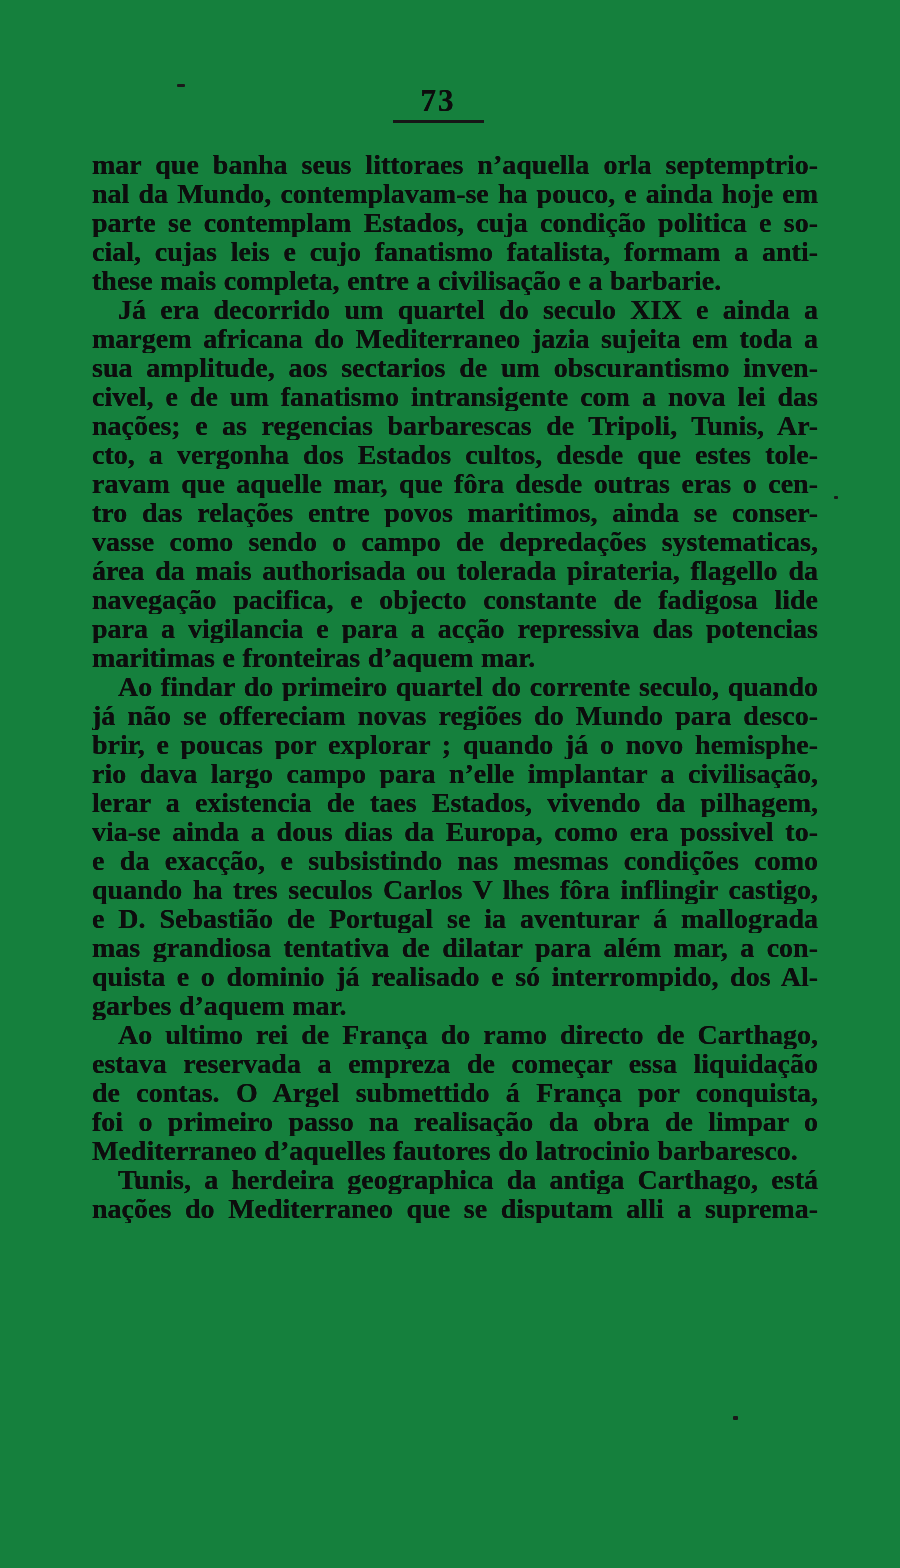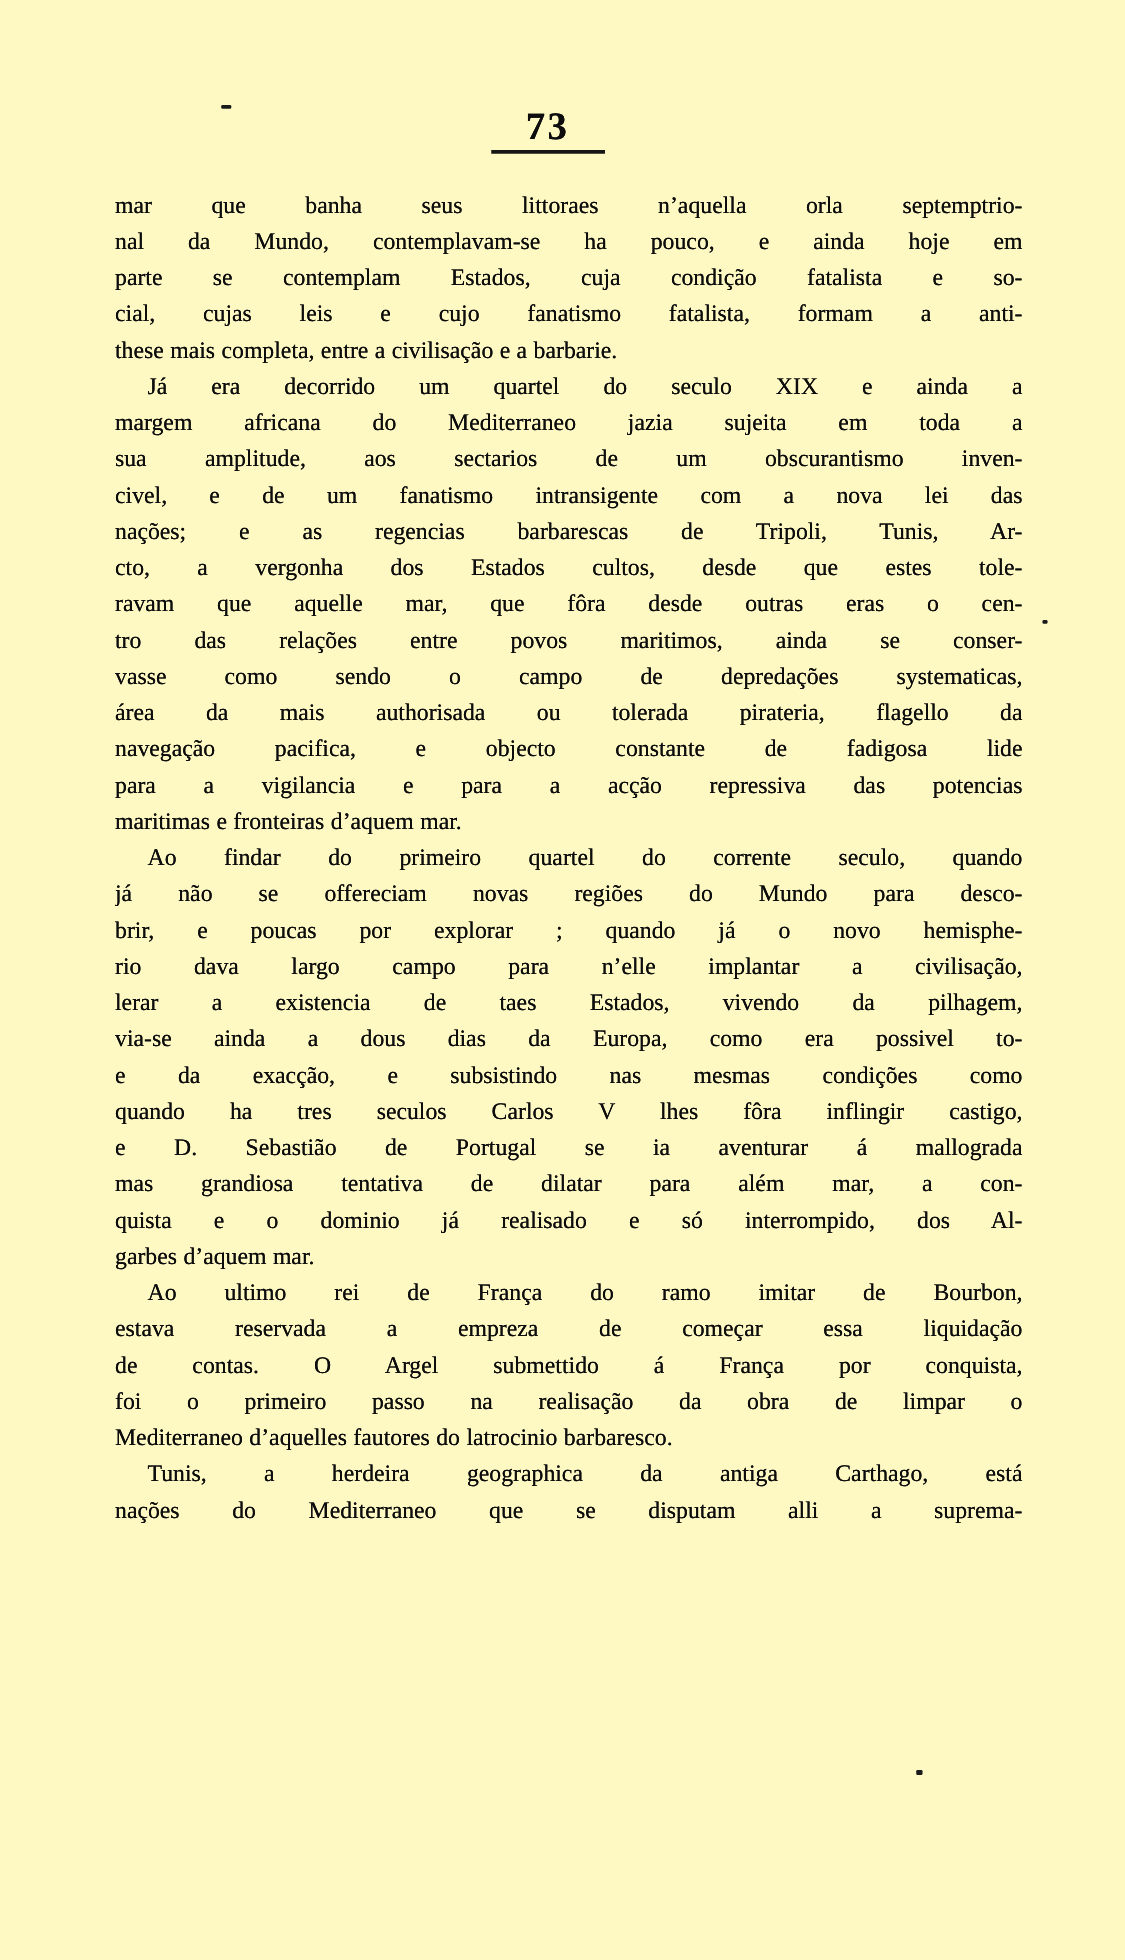--- a/index.html
+++ b/index.html
@@ -5,21 +5,21 @@
   html, body {
     margin: 0;
     padding: 0;
     background: #e8e8e8;
   }
   .page {
     position: relative;
     width: 900px;
     height: 1568px;
     margin: 0 auto;
-    background: #fef9c3;
+    background: #15803d;
     overflow: hidden;
     color: #0d0d0d;
     font-family: "Liberation Serif", serif;
   }
   
   .folio {
     position: absolute;
     top: 84px;
     left: 92px;
     width: 726px;
@@ -41,27 +41,28 @@
   .textblock {
     position: absolute;
     top: 150px;
     left: 92px;
     width: 726px;
   }
   .para { margin: 0; padding: 0; }
   .line {
     height: 29px;
     line-height: 29px;
-    font-size: 19px;
+    font-size: 28px;
     overflow: hidden;
     text-align: justify;
     text-align-last: justify;
     white-space: nowrap;
     text-shadow: 0 0 0.5px currentColor;
     word-spacing: 0.02em;
+    font-weight: bold;
   }
   .line.first { padding-left: 26px; }
   .line.end { text-align-last: left; white-space: normal; }
   
   .speck {
     position: absolute;
     background: #1a1a1a;
     border-radius: 1px;
   }
   .speck-1 { left: 177px; top: 84px;  width: 8px; height: 3px; }
@@ -79,21 +80,21 @@
 
   <div class="folio">
     <span class="folio-number">73</span>
   </div>
 
   <div class="textblock">
 
     <div class="para">
       <div class="line">mar que banha seus littoraes n’aquella orla septemptrio-</div>
       <div class="line">nal da Mundo, contemplavam-se ha pouco, e ainda hoje em</div>
-      <div class="line">parte se contemplam Estados, cuja condição fatalista e so-</div>
+      <div class="line">parte se contemplam Estados, cuja condição politica e so-</div>
       <div class="line">cial, cujas leis e cujo fanatismo fatalista, formam a anti-</div>
       <div class="line end">these mais completa, entre a civilisação e a barbarie.</div>
     </div>
 
     <div class="para">
       <div class="line first">Já era decorrido um quartel do seculo XIX e ainda a</div>
       <div class="line">margem africana do Mediterraneo jazia sujeita em toda a</div>
       <div class="line">sua amplitude, aos sectarios de um obscurantismo inven-</div>
       <div class="line">civel, e de um fanatismo intransigente com a nova lei das</div>
       <div class="line">nações; e as regencias barbarescas de Tripoli, Tunis, Ar-</div>
@@ -116,21 +117,21 @@
       <div class="line">via-se ainda a dous dias da Europa, como era possivel to-</div>
       <div class="line">e da exacção, e subsistindo nas mesmas condições como</div>
       <div class="line">quando ha tres seculos Carlos V lhes fôra inflingir castigo,</div>
       <div class="line">e D. Sebastião de Portugal se ia aventurar á mallograda</div>
       <div class="line">mas grandiosa tentativa de dilatar para além mar, a con-</div>
       <div class="line">quista e o dominio já realisado e só interrompido, dos Al-</div>
       <div class="line end">garbes d’aquem mar.</div>
     </div>
 
     <div class="para">
-      <div class="line first">Ao ultimo rei de França do ramo imitar de Bourbon,</div>
+      <div class="line first">Ao ultimo rei de França do ramo directo de Carthago,</div>
       <div class="line">estava reservada a empreza de começar essa liquidação</div>
       <div class="line">de contas. O Argel submettido á França por conquista,</div>
       <div class="line">foi o primeiro passo na realisação da obra de limpar o</div>
       <div class="line end">Mediterraneo d’aquelles fautores do latrocinio barbaresco.</div>
     </div>
 
     <div class="para">
       <div class="line first">Tunis, a herdeira geographica da antiga Carthago, está</div>
     </div>
 

